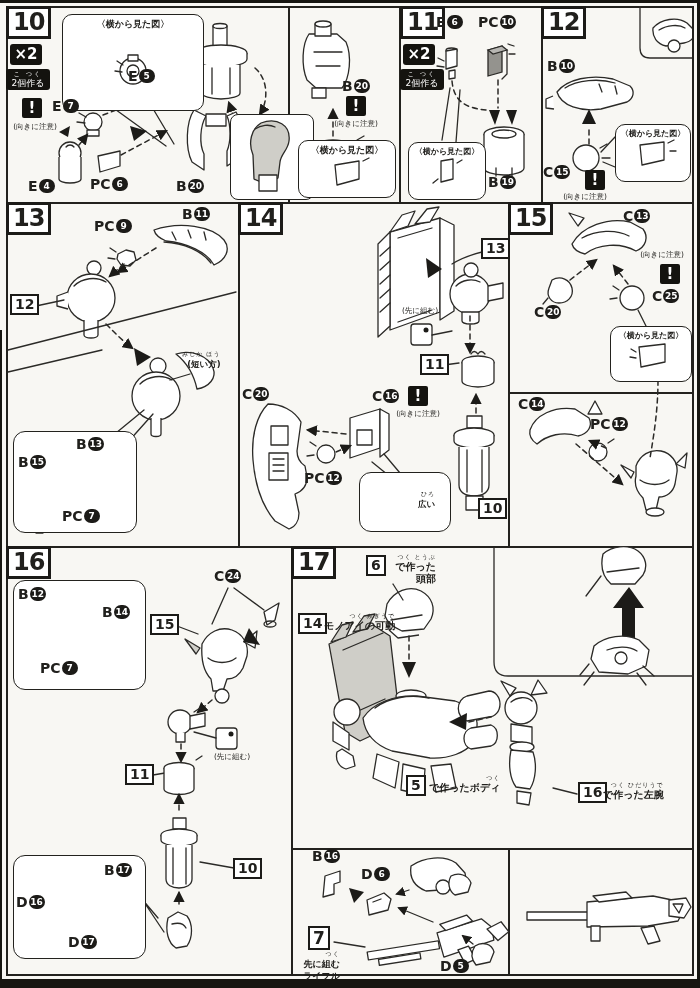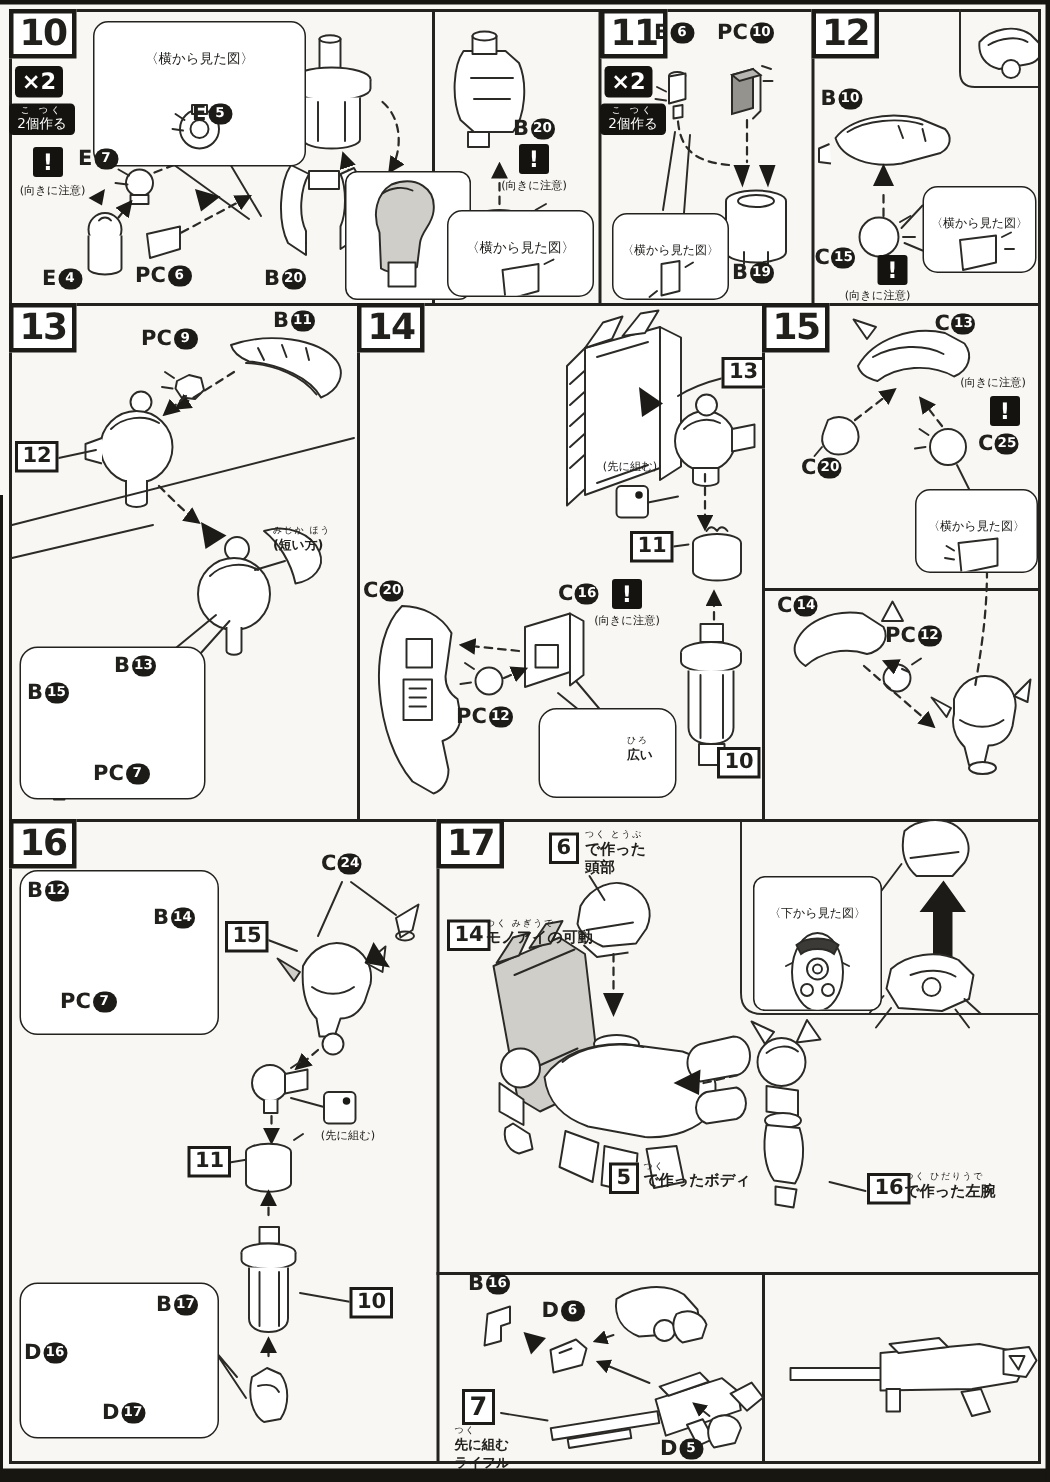--- a/index.html
+++ b/index.html
@@ -25,22 +25,22 @@
   .badge.x2{font-size:15px;font-weight:bold;line-height:21px;}
   .badge.mk2{font-size:9px;line-height:1.15;padding:2px 1px;}
   .badge .furi{display:block;font-size:6px;letter-spacing:2px;}
   .plab{position:absolute;font-weight:bold;font-size:14px;display:flex;align-items:center;gap:1px;white-space:nowrap;}
   .plab .cn{display:inline-flex;justify-content:center;align-items:center;min-width:14px;height:14px;
             border-radius:8px;background:#1c1b18;color:#fff;font-size:9px;font-weight:bold;padding:0 1px;}
   .cau{position:absolute;background:#14130f;color:#fff;font-weight:bold;text-align:center;border-radius:2px;
        width:20px;height:20px;font-size:15px;line-height:20px;}
   .cnote{position:absolute;font-size:7.5px;white-space:nowrap;text-align:center;}
   .callout{position:absolute;background:#fff;border:1.6px solid #23221e;border-radius:10px;text-align:center;overflow:hidden;}
-  .callout .ct{font-size:9px;font-weight:normal;white-space:nowrap;margin-top:18px;}
-  .cap{position:absolute;font-size:10px;font-weight:bold;line-height:1.25;}
+  .callout .ct{font-size:9px;font-weight:bold;white-space:nowrap;margin-top:3px;}
+  .cap{position:absolute;font-size:10px;font-weight:bold;line-height:1.25;text-align:right;}
   .cap .furi{display:block;font-size:6px;font-weight:normal;letter-spacing:1px;}
   .cap .sm{font-size:8.5px;}
   .monohdr{position:absolute;background:#14130f;color:#fff;font-size:14px;font-weight:bold;
            padding:3px 12px;letter-spacing:2px;white-space:nowrap;}
   .greybox{position:absolute;background:#fff;border:1.6px solid #23221e;border-radius:8px;}
   .inset{position:absolute;background:#fff;border:1.8px solid #23221e;border-radius:12px;}
 </style>
 </head>
 <body>
 
@@ -720,32 +720,20 @@
   </svg>
   <div class="numbox" style="left:0;top:0">17</div>
   <div class="refbox" style="left:75px;top:9px">6</div>
   <div class="cap" style="left:99px;top:7px;width:46px"><span class="furi">つく とうぶ</span><span>で作った頭部</span></div>
   <div class="refbox" style="left:7px;top:67px">14</div>
   <div class="cap" style="left:33px;top:66px;white-space:nowrap"><span class="furi">つく みぎうで</span><span>モノアイの可動</span></div>
   <div class="refbox" style="left:115px;top:229px">5</div>
   <div class="cap" style="left:138px;top:228px;white-space:nowrap"><span class="furi">つく</span><span>で作ったボディ</span></div>
   <div class="refbox" style="left:287px;top:236px">16</div>
   <div class="cap" style="left:312px;top:235px;white-space:nowrap"><span class="furi">つく ひだりうで</span><span>で作った左腕</span></div>
-  <div class="callout" style="left:211px;top:38px;width:84px;height:88px;border-radius:8px">
-    <div class="ct" style="font-size:8px">〈下から見た図〉</div>
-    <svg width="80" height="68">
-      <ellipse class="fw" cx="40" cy="34" rx="17" ry="26"></ellipse>
-      <path d="M26,16 a17,10 0 0 1 28,0 l-3,6 a13,7 0 0 0 -22,0 z" fill="#3b3a36" stroke="#2b2a27" stroke-width="1.3"></path>
-      <circle class="fw" cx="40" cy="32" r="7"></circle>
-          <circle class="ln" cx="40" cy="32" r="3"></circle>
-      <circle class="ln" cx="33" cy="46" r="4"></circle>
-          <circle class="ln" cx="47" cy="46" r="4"></circle>
-      <path class="ln" d="M23,28 l-4,2 M57,28 l4,2"></path>
-    </svg>
-  </div>
   <div class="plab" style="left:21px;top:302px">
         <span>B</span>
         <span class="cn">16</span>
       </div>
   <div class="plab" style="left:70px;top:320px">
         <span>D</span>
         <span class="cn">6</span>
       </div>
   <div class="refbox" style="left:17px;top:380px;font-size:17px">7</div>
   <div class="cap" style="left:12px;top:404px"><span class="furi">つく</span><span style="font-size:9px">先に組む</span><br><span style="font-size:9px">ライフル</span></div>

